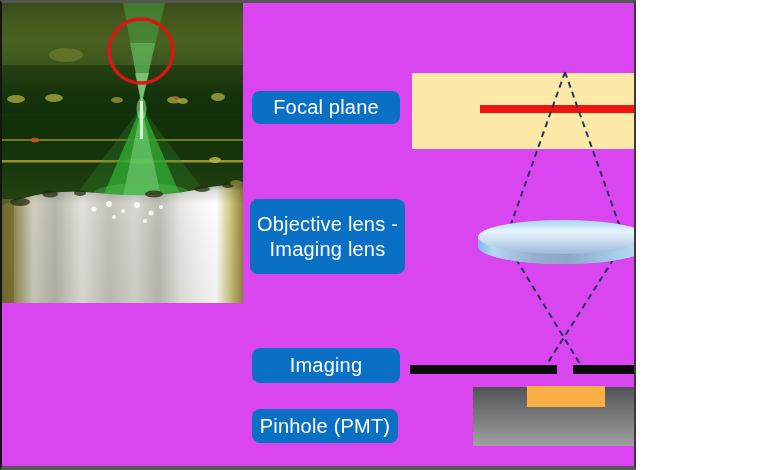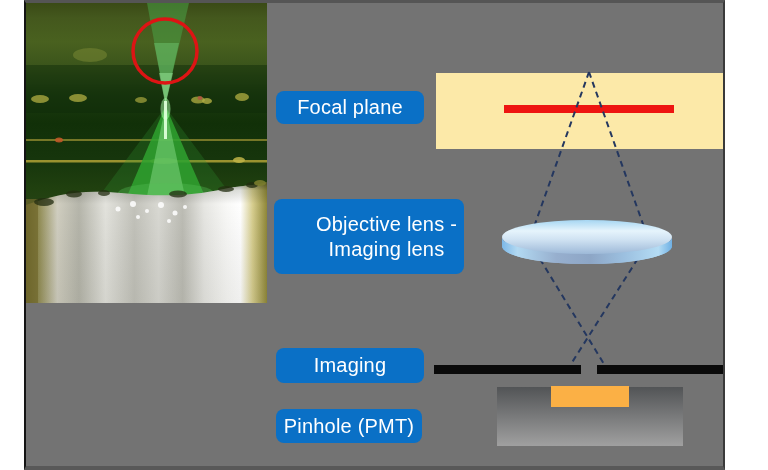--- a/index.html
+++ b/index.html
@@ -1,32 +1,31 @@
 <!DOCTYPE html>
 <html><head>
 <meta charset="utf-8">
 <style>
   html,body{margin:0;padding:0;background:#fff;}
   .slide{
-    position:relative; width:701px; height:470px; box-sizing:border-box;
-    background:#737373; overflow:hidden;
+    position:relative; width:636px; height:470px; box-sizing:border-box;
+    background:#d946ef; overflow:hidden;
     border-style:solid; border-color:#555 #3a3a3a #585858 #141414;
     border-width:3px 2px 4px 2px;
     font-family:"Liberation Sans", sans-serif;
-    margin-left:24px;
   }
   .photo{position:absolute; left:0; top:0; width:241px; height:300px;}
   .diagram{position:absolute; left:0; top:0; width:764px; height:463px;}
   .label{
     position:absolute; background:#0a70c6; color:#fff; border-radius:8px;
     display:flex; flex-direction:column; align-items:center; justify-content:center;
     font-size:20px; line-height:1.22; text-align:center; letter-spacing:0.2px;
   }
   .label-focal{left:250px; top:88px; width:148px; height:33px;}
-  .label-objective{left:248px; top:196px; width:155px; height:75px;padding-left:35px;}
+  .label-objective{left:248px; top:196px; width:155px; height:75px;}
   .label-pinhole{left:250px; top:345px; width:148px; height:35px;}
   .label-detector{left:250px; top:406px; width:146px; height:34px;}
 </style>
 </head>
 <body>
 
 <div class="slide">
 
   <svg class="diagram" viewBox="0 0 764 463" aria-hidden="true">
     <defs>

